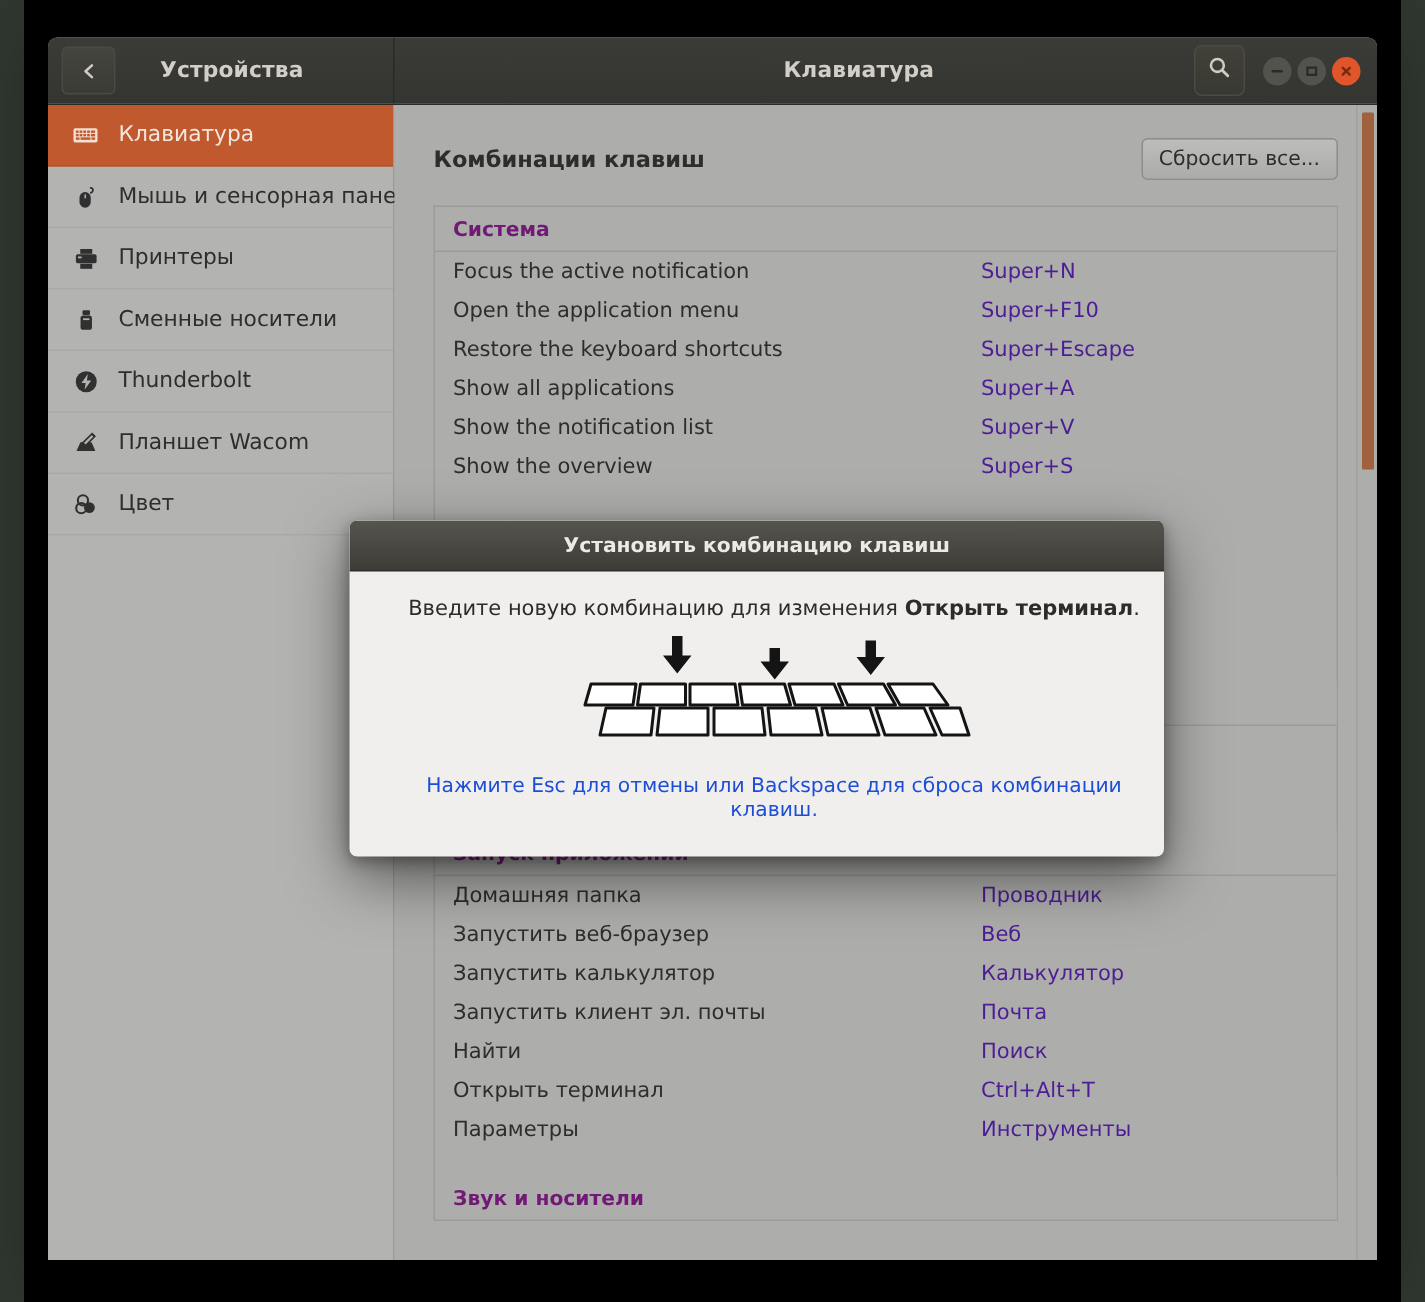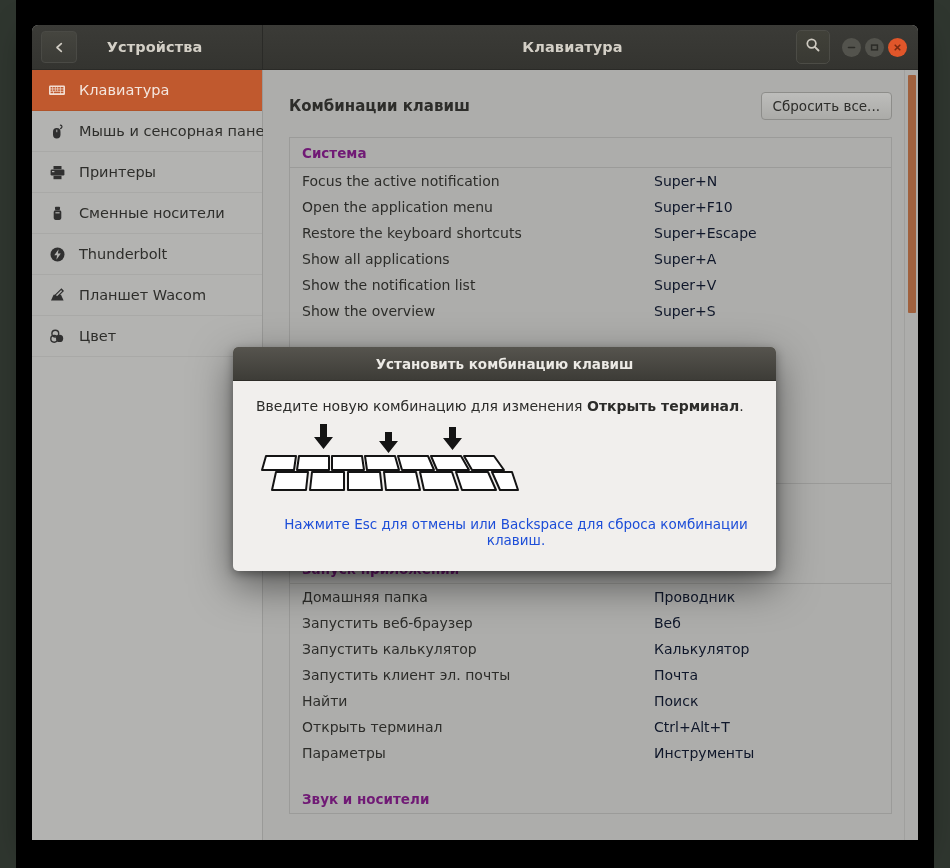--- a/index.html
+++ b/index.html
@@ -226,21 +226,21 @@
   .srow {
     height: 26px;
     display: flex;
     align-items: center;
     padding-left: 12px;
     font-size: 14px;
     color: #2d2d2a;
     cursor: pointer;
   }
   .srow .k-name { width: 352px; white-space: nowrap; }
-  .srow .k-accel { color: #0f172a; white-space: nowrap; }
+  .srow .k-accel { color: #4c1d95; white-space: nowrap; }
   .sec-gap { height: 18px; }
 
   
   #vscroll {
     position: absolute;
     right: 0;
     top: 0;
     width: 14px;
     height: 100%;
     background: #adadab;
@@ -279,21 +279,21 @@
     justify-content: center;
     color: #eceae5;
     font-size: 13.5px;
     font-weight: bold;
   }
   #dialog-body {
     position: relative;
     height: 191px;
     display: flex;
     flex-direction: column;
-    align-items: flex-start;
+    align-items: center;
     margin-left: 23px;
   }
   .dlg-prompt {
     margin-top: 17px;
     font-size: 14px;
     color: #2c2c2a;
     text-align: center;
   }
   .dlg-prompt b { font-weight: bold; }
   .kbd-art {

